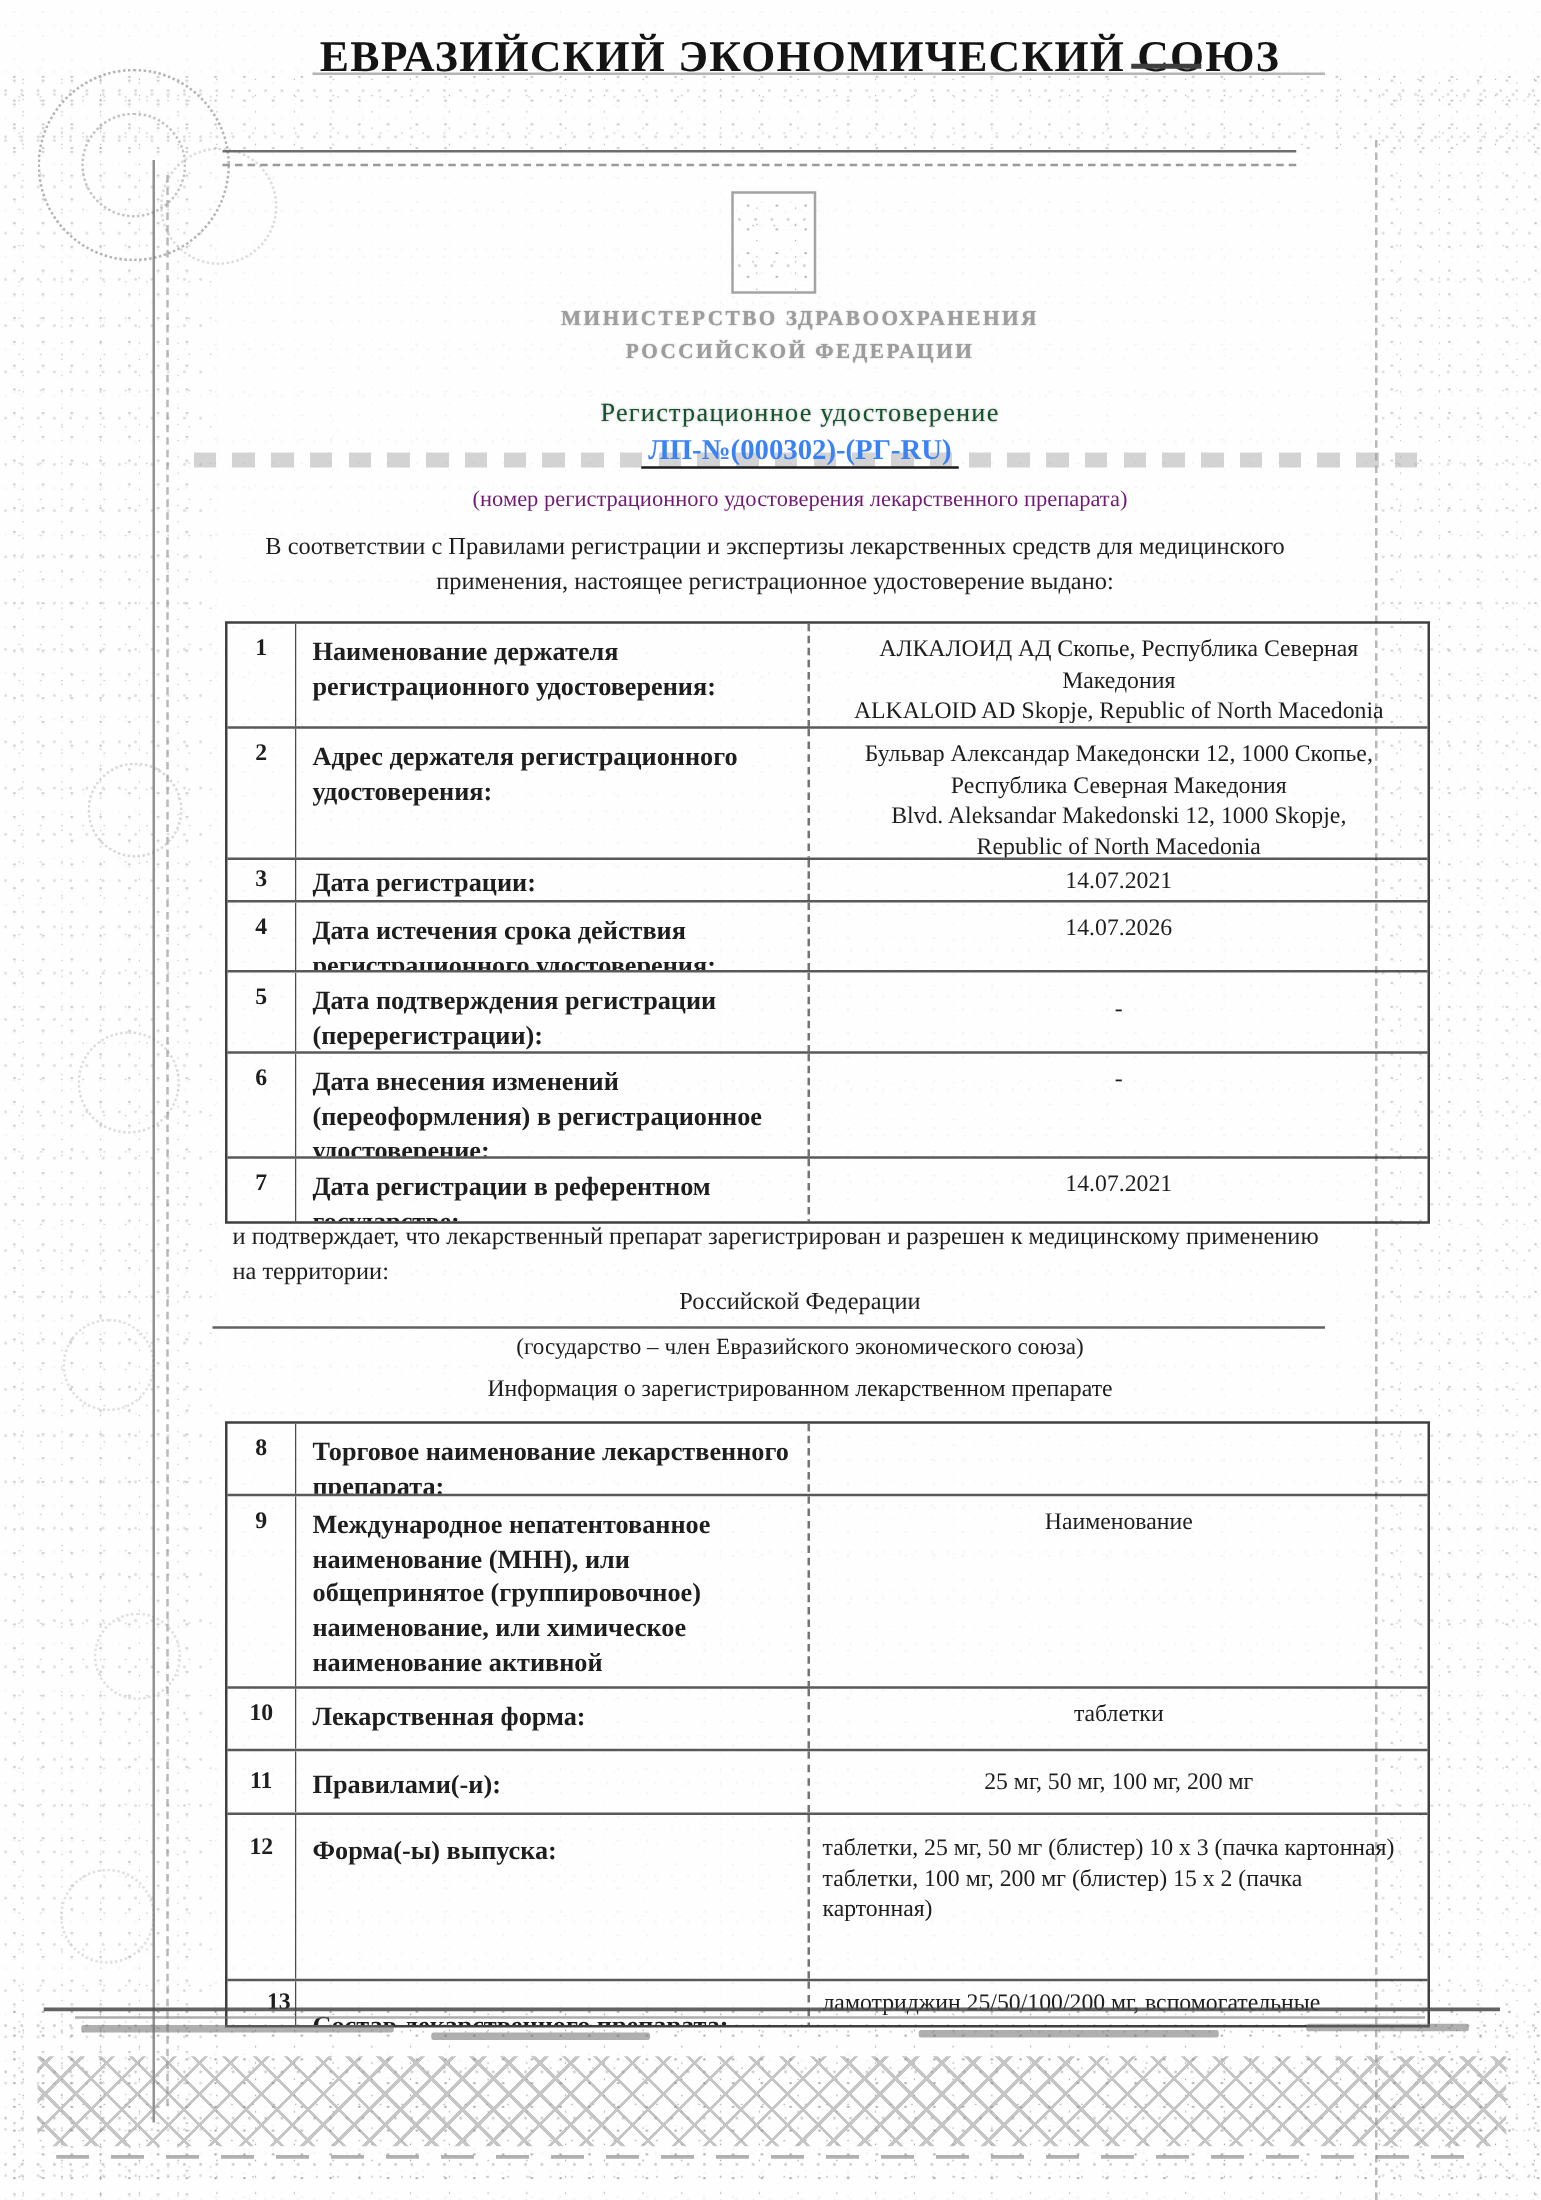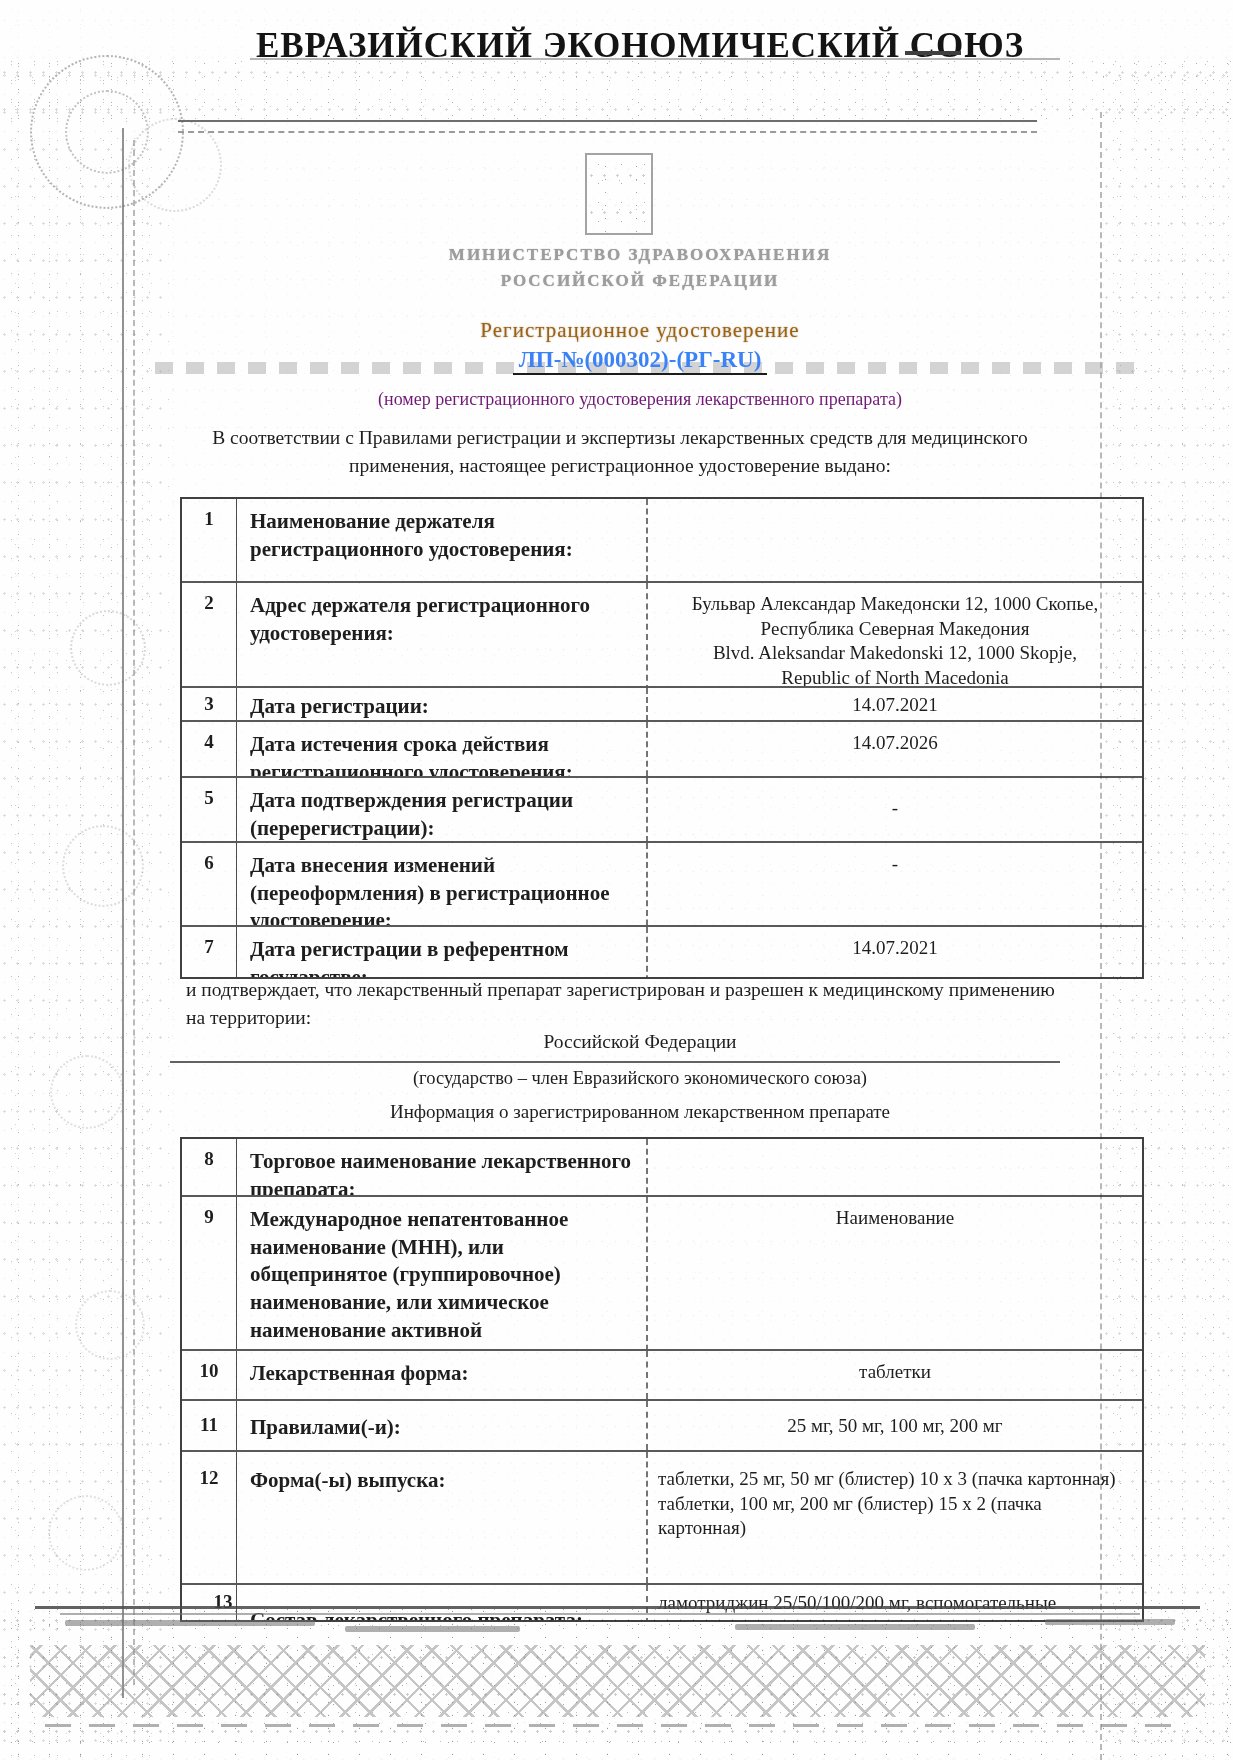--- a/index.html
+++ b/index.html
@@ -34,21 +34,21 @@
     font-size:35px;font-weight:bold;letter-spacing:1px;color:#141414;}
   .title-line{position:absolute;left:250px;top:58px;width:810px;height:2px;
     background:rgba(120,120,120,.55);}
   .title-dash{position:absolute;left:905px;top:51px;width:56px;height:4px;background:#3f3f3f;}
   .emblem{position:absolute;left:585px;top:153px;width:64px;height:78px;
     border:2px solid rgba(140,140,140,.8);}
   .ministry{position:absolute;left:170px;top:242px;width:940px;text-align:center;
     font-size:17px;font-weight:bold;letter-spacing:2px;color:#9d9d9d;line-height:1.55;
     text-shadow:0 0 1px rgba(140,140,140,.9);}
   .cert-title-faded{position:absolute;left:170px;top:318px;width:940px;text-align:center;
-    font-size:21px;color:#a16207;letter-spacing:1px;text-shadow:0 0 2px rgba(160,160,160,.9);}
+    font-size:21px;color:#14532d;letter-spacing:1px;text-shadow:0 0 2px rgba(160,160,160,.9);}
   .faded-strip{position:absolute;left:155px;top:362px;width:985px;height:12px;opacity:.45;
     background:repeating-linear-gradient(90deg,#9f9f9f 0 18px,transparent 18px 31px);}
   .cert-number{position:absolute;left:170px;top:347px;width:940px;text-align:center;
     font-size:23px;font-weight:bold;color:#3b82f6;}
   .cert-number span{border-bottom:2.5px solid #1c1c1c;padding:0 6px 1px;}
   .cert-caption{position:absolute;left:170px;top:389px;width:940px;text-align:center;
     font-size:18px;color:#701a75;}
   .intro{position:absolute;left:140px;top:424px;width:960px;text-align:center;
     font-size:19.5px;line-height:1.45;white-space:pre-line;color:#1d1d1d;}
   
@@ -137,20 +137,23 @@
   </div>
   <div class="cert-caption">(номер регистрационного удостоверения лекарственного препарата)</div>
 
   <div class="intro">В соответствии с Правилами регистрации и экспертизы лекарственных средств для медицинского
 применения, настоящее регистрационное удостоверение выдано:</div>
 
   <div class="rtable t1">
     <div class="trow h82">
       <div class="c-num">1</div>
       <div class="c-label">Наименование держателя регистрационного удостоверения:</div>
+      <div class="c-value">АЛКАЛОИД АД Скопье, Республика Северная
+Македония
+ALKALOID AD Skopje, Republic of North Macedonia</div>
     </div>
     <div class="trow h103">
       <div class="c-num">2</div>
       <div class="c-label">Адрес держателя регистрационного удостоверения:</div>
       <div class="c-value">Бульвар Александар Македонски 12, 1000 Скопье,
 Республика Северная Македония
 Blvd. Aleksandar Makedonski 12, 1000 Skopje,
 Republic of North Macedonia</div>
     </div>
     <div class="trow h32">

